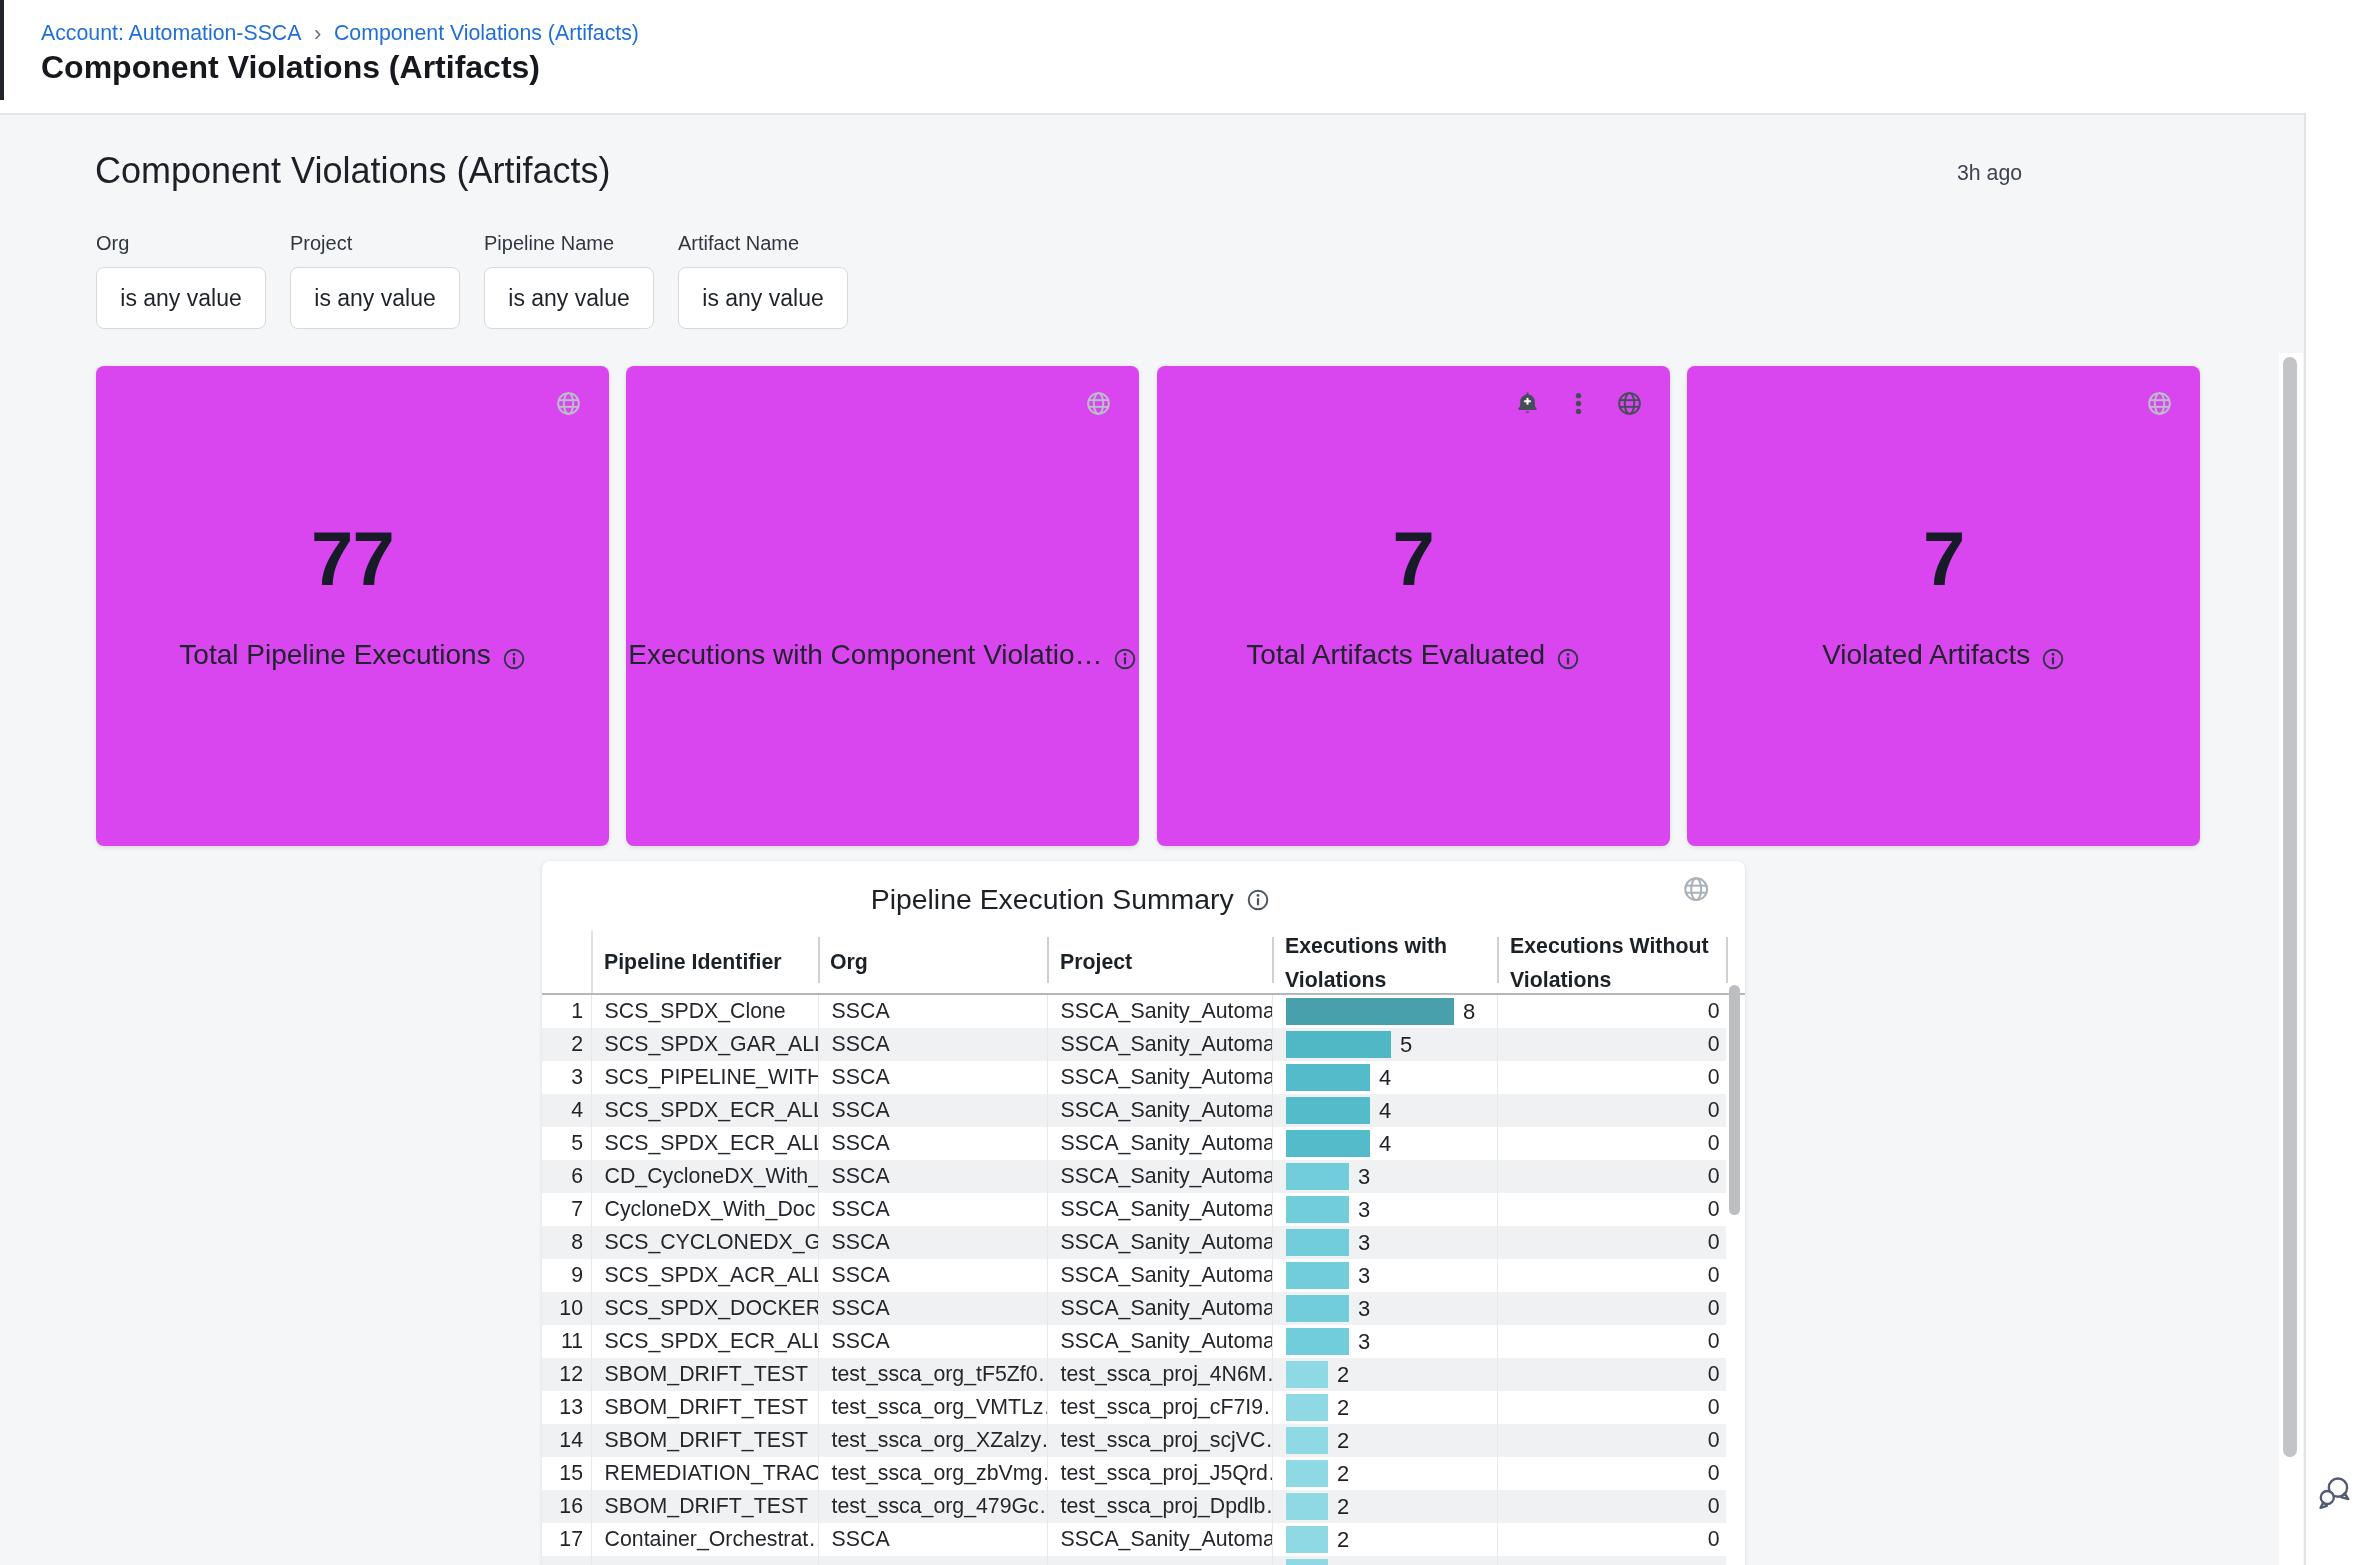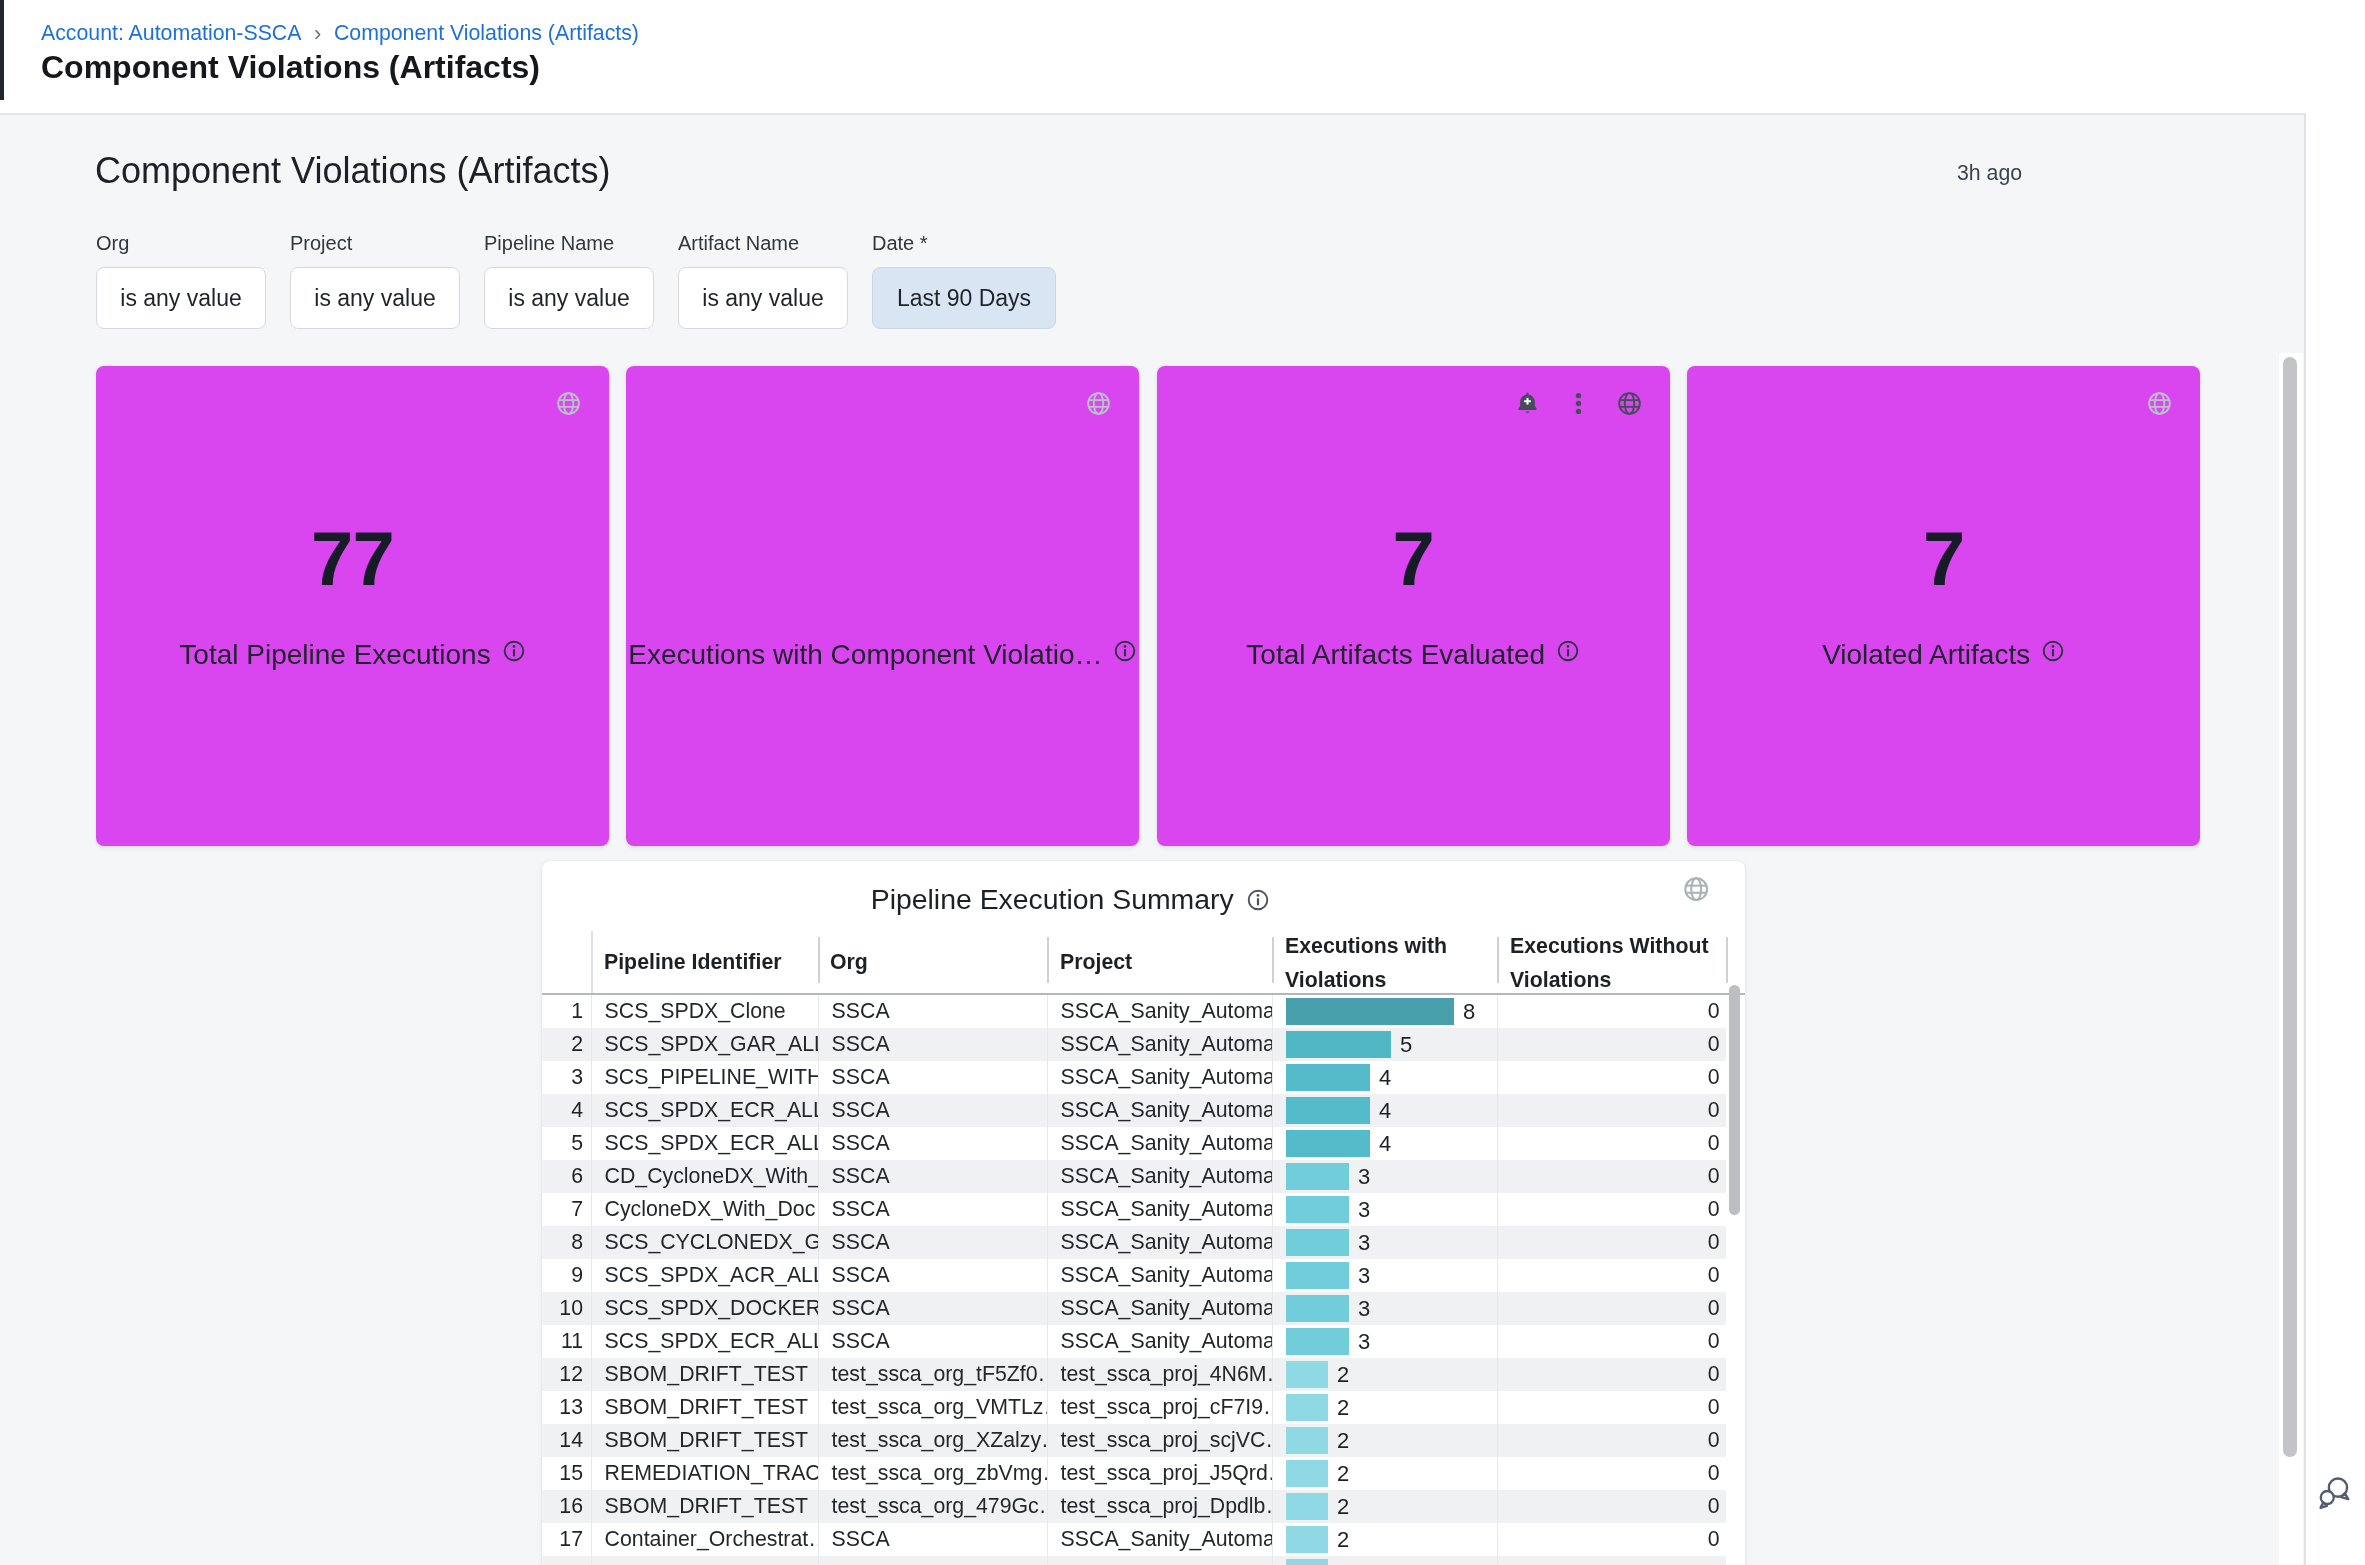--- a/index.html
+++ b/index.html
@@ -33,21 +33,21 @@
 
   
   .cards { left:96px; top:366px; display:flex; gap:17.4px; }
   .card { position:relative; width:513px; height:480px; background:#d946ef; border-radius:8px;
           box-shadow:0 1.6px 4.7px rgba(40,41,61,0.10), 0 0 1.6px rgba(40,41,61,0.06); }
   .card-icons { position:absolute; top:24px; right:27px; display:flex; align-items:center; gap:24px; color:#b9c0c8; }
   .card-icons.dark { color:#454d59; }
   .card-icons svg { width:27px; height:27px; display:block; cursor:pointer; }
   .kpi-value { position:absolute; left:0; top:149px; width:100%; text-align:center;
                font-size:76px; font-weight:700; color:#171b28; letter-spacing:-0.8px; }
-  .kpi-label-row { position:absolute; left:0; top:273px; width:100%; display:flex; align-items:flex-start;
+  .kpi-label-row { position:absolute; left:0; top:273px; width:100%; display:flex; align-items:flex-end;
                    justify-content:center; gap:11px; }
   .kpi-label { font-size:28px; color:#20242c; white-space:nowrap; }
   .info-svg { width:24px; height:24px; color:#2e3643; display:block; cursor:pointer; }
 
   
   .panel { left:542px; top:861px; width:1203px; height:736px; background:#ffffff;
            border-radius:8px 8px 0 0; box-shadow:0 1.6px 4.7px rgba(40,41,61,0.10), 0 0 1.6px rgba(40,41,61,0.06); }
   .panel-title-row { position:absolute; top:22px; left:0; right:146px; display:flex; align-items:center;
                      justify-content:center; gap:12.6px; }
   .panel-title { font-size:28.4px; color:#1d2127; }
@@ -166,24 +166,20 @@
       <div class="filter-box">is any value</div>
     </div>
     <div>
       <div class="filter-label">Pipeline Name</div>
       <div class="filter-box">is any value</div>
     </div>
     <div>
       <div class="filter-label">Artifact Name</div>
       <div class="filter-box">is any value</div>
     </div>
-    <div>
-      <div class="filter-label">Date *</div>
-      <div class="filter-box highlighted">Last 90 Days</div>
-    </div>
   </div>
 
   <div class="abs cards">
 
     <div class="card">
       <div class="card-icons">
         <svg viewBox="0 0 24 24">
             <use href="#ic-globe"></use>
           </svg>
       </div>

